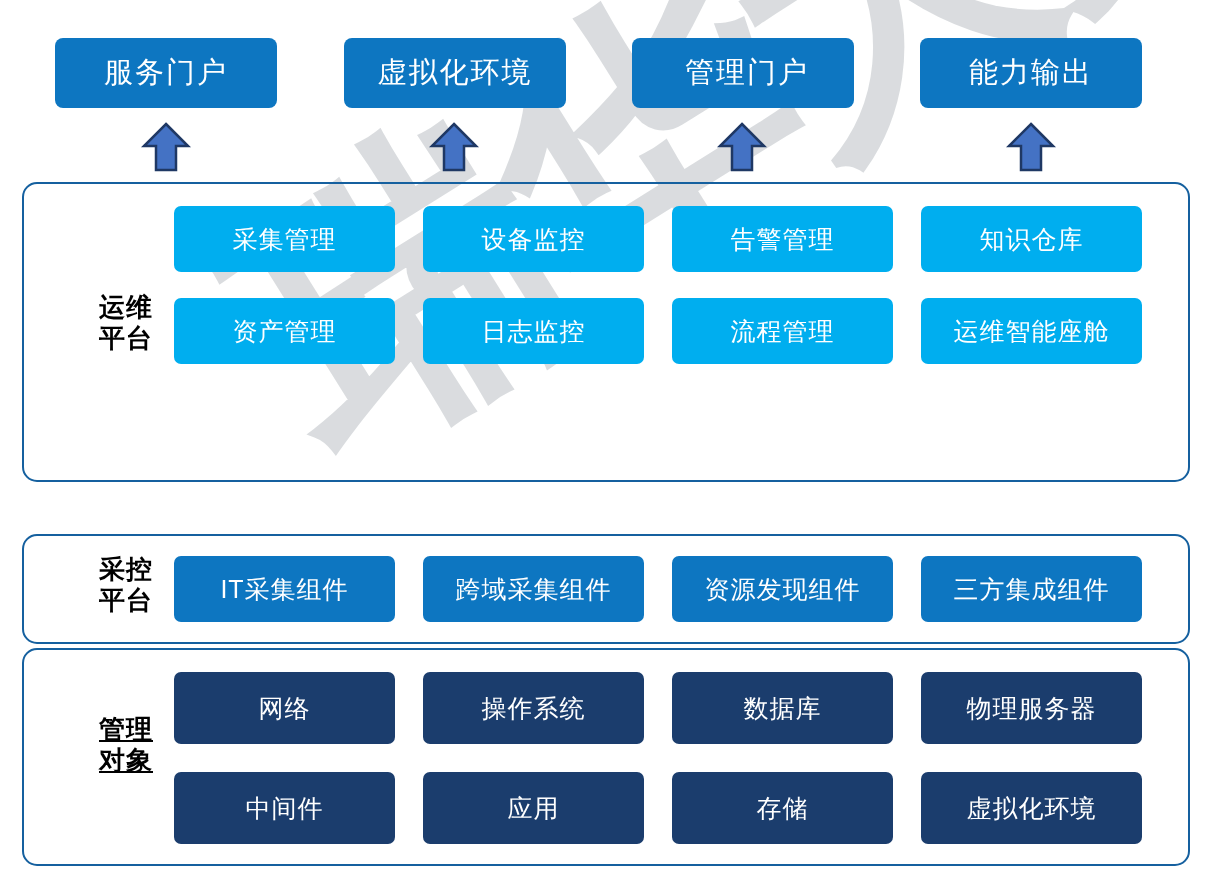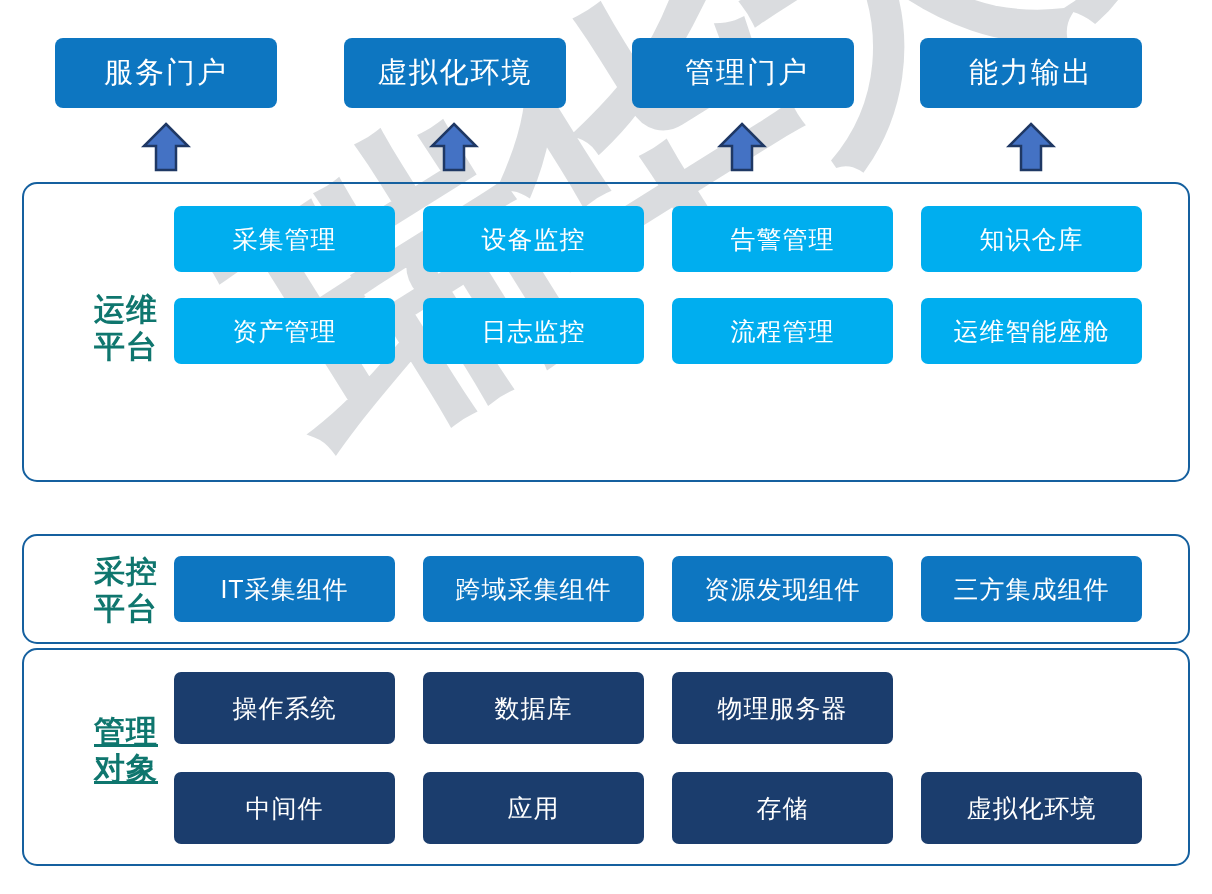--- a/index.html
+++ b/index.html
@@ -98,23 +98,23 @@
     z-index: 8;
   }
   #panel-ops    { top: 182px; height: 300px; }
   #panel-collect{ top: 534px; height: 110px; }
   #panel-object { top: 648px; height: 218px; }
 
   .layer-label {
     position: absolute;
     left: 52px;
     width: 100px;
-    color: #0f766e;
+    color: #000000;
     font-weight: bold;
-    font-size: 31px;
+    font-size: 26px;
     line-height: 1.18;
     letter-spacing: 1px;
     text-align: center;
     white-space: pre-line;
   }
   #panel-ops    .layer-label { top: 108px; }
   #panel-collect .layer-label { top: 18px; }
   #panel-object .layer-label { top: 64px; text-decoration: underline; }
 
   
@@ -223,20 +223,21 @@
         <div class="cell blue">三方集成组件</div>
       </div>
     </div>
   </div>
 
   <div class="layer-panel" id="panel-object">
     <div class="layer-label">管理
 对象</div>
     <div class="cell-grid">
       <div class="cell-row">
+        <div class="cell navy">网络</div>
         <div class="cell navy">操作系统</div>
         <div class="cell navy">数据库</div>
         <div class="cell navy">物理服务器</div>
       </div>
       <div class="cell-row">
         <div class="cell navy">中间件</div>
         <div class="cell navy">应用</div>
         <div class="cell navy">存储</div>
         <div class="cell navy">虚拟化环境</div>
       </div>

